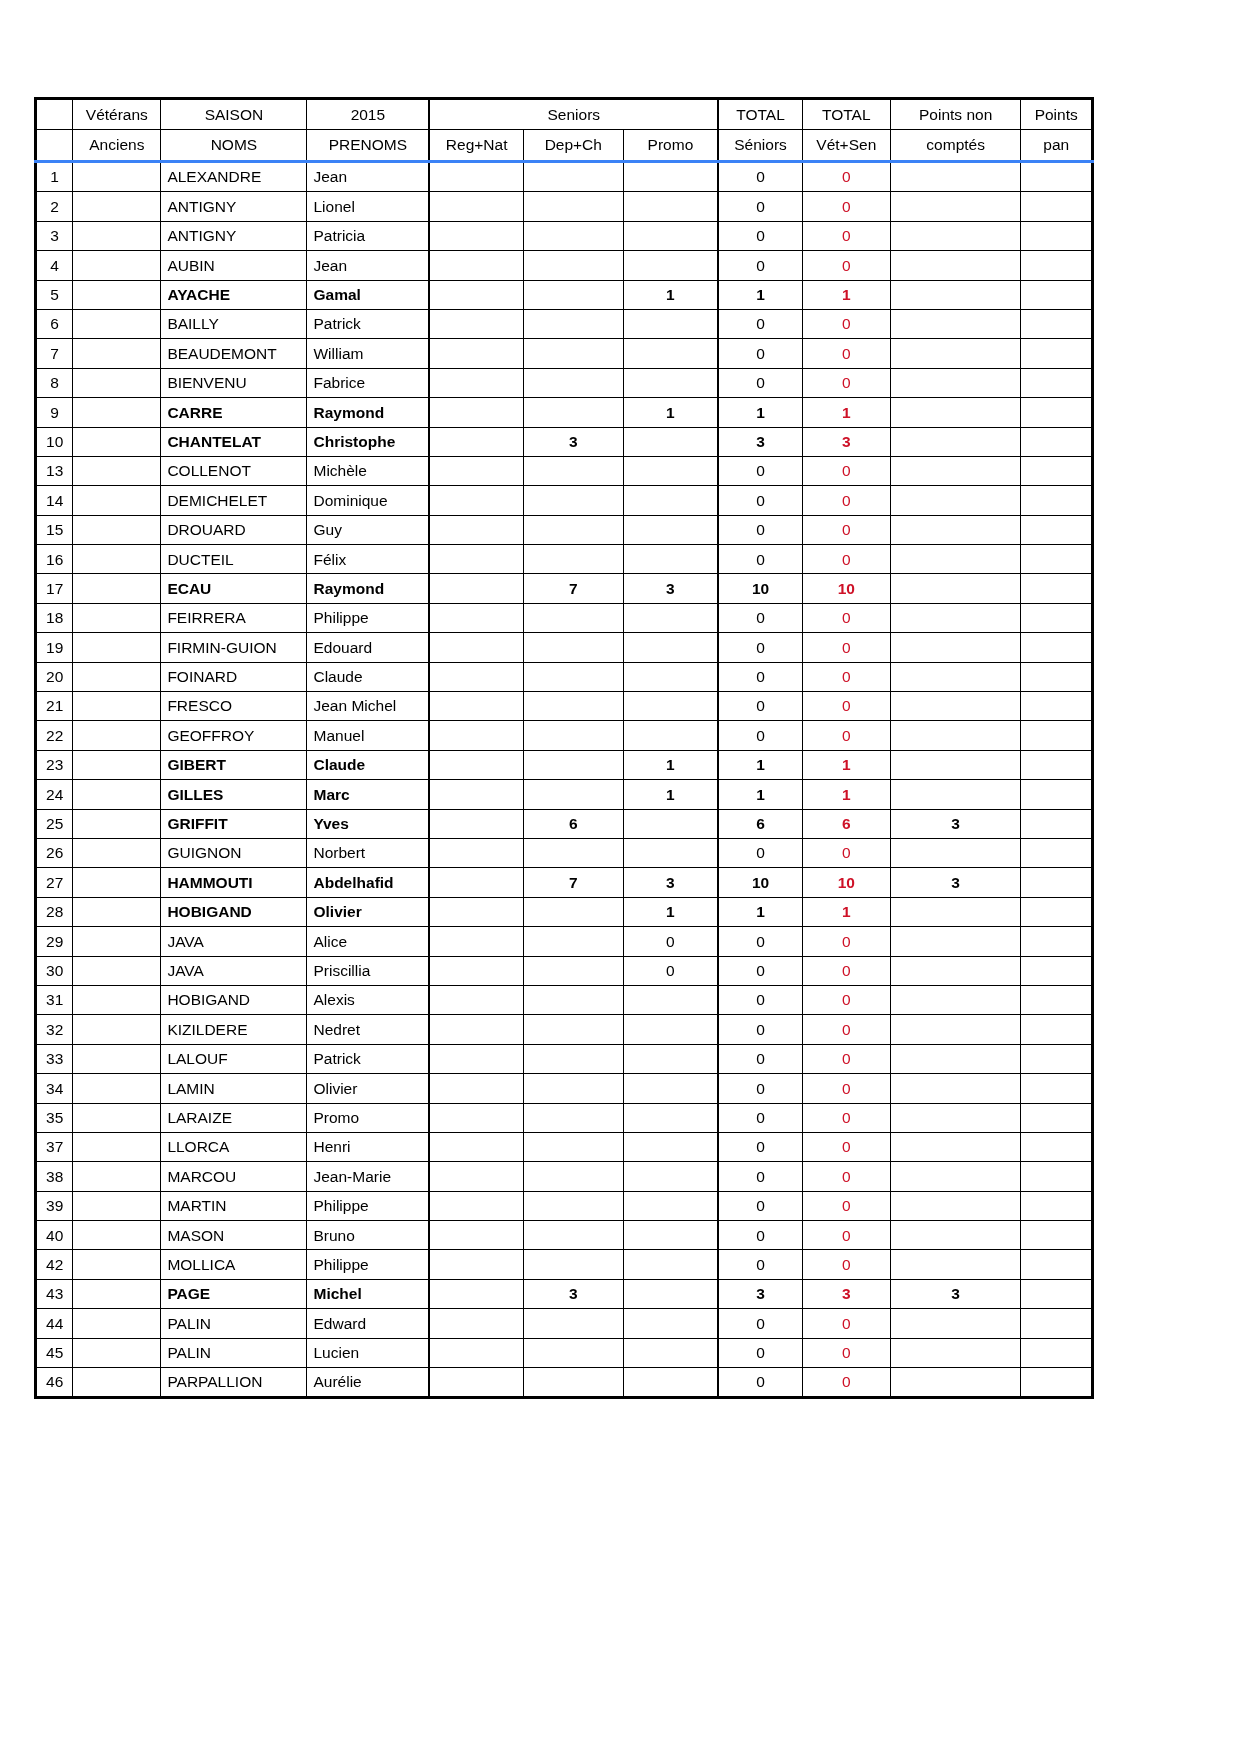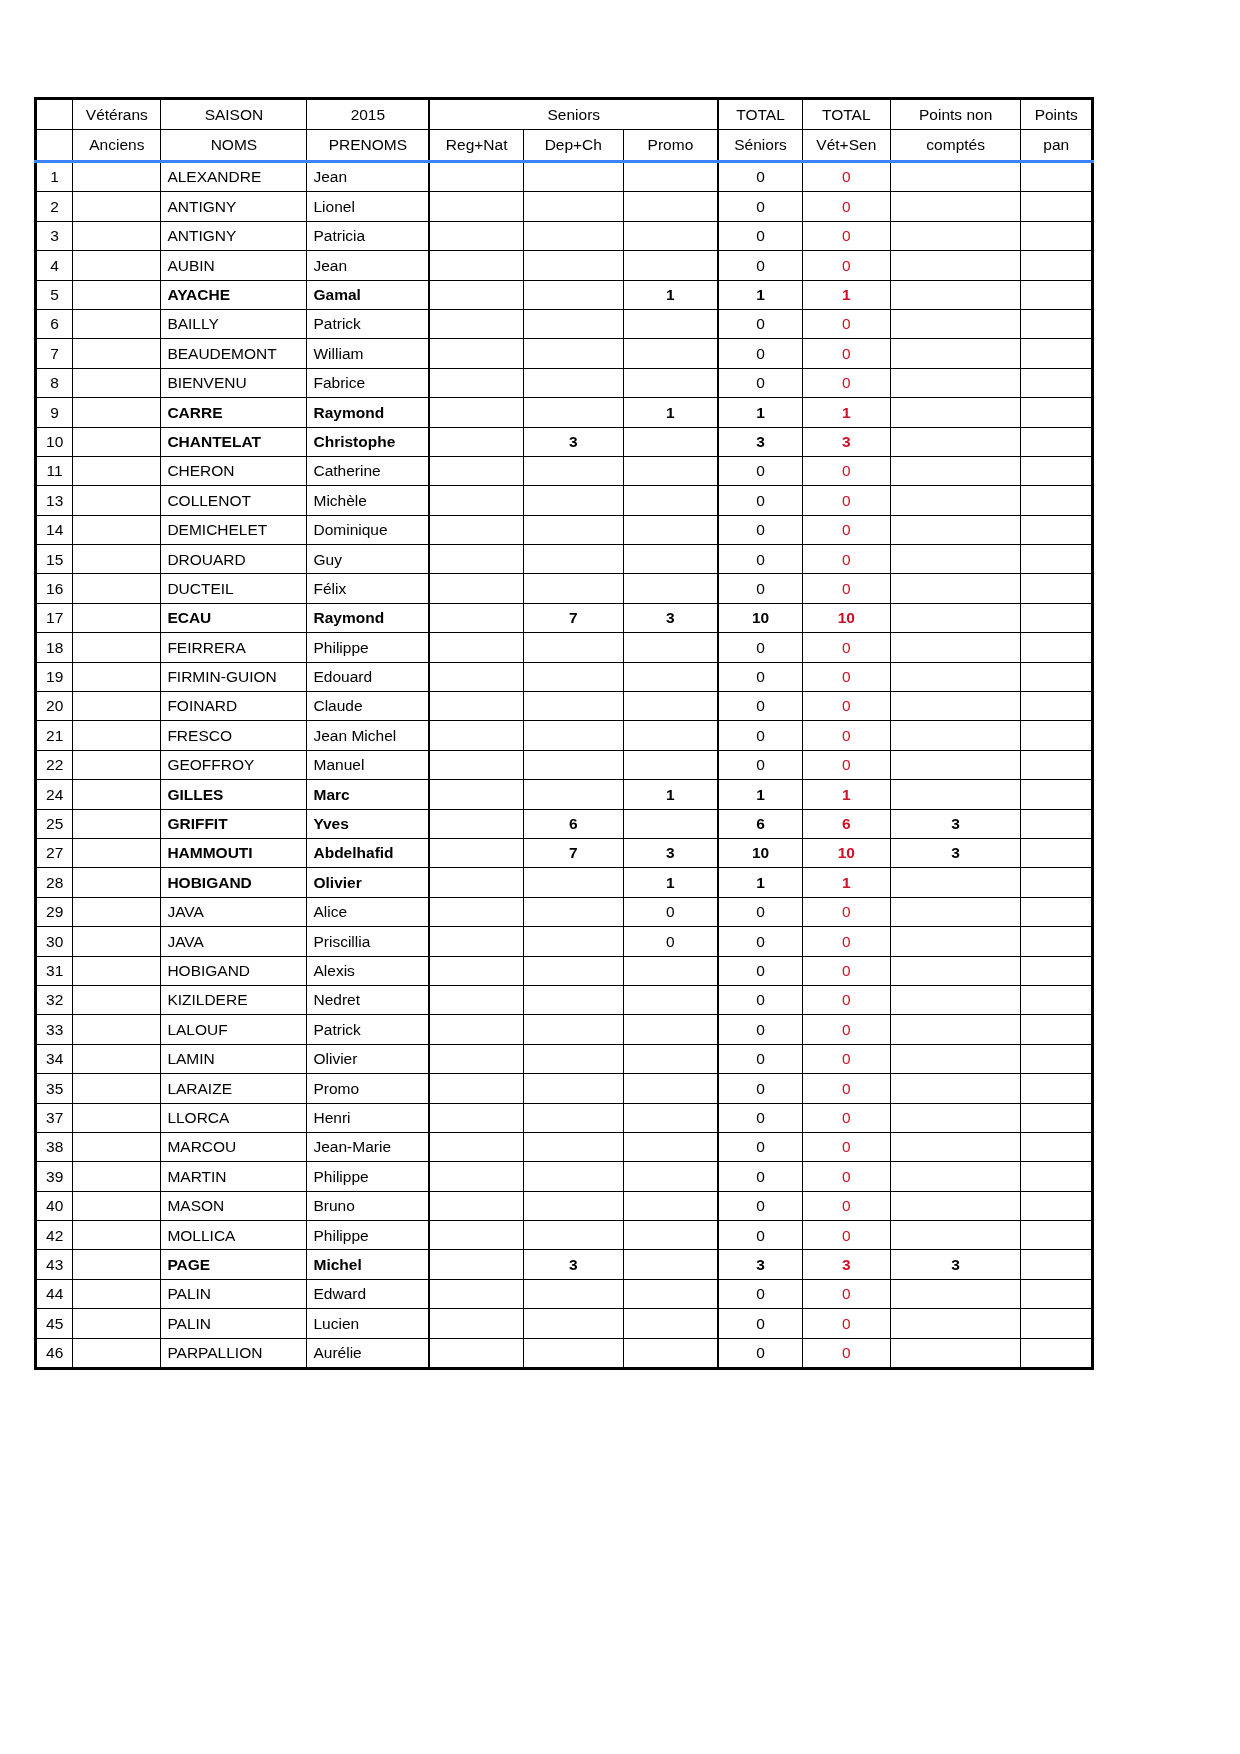--- a/index.html
+++ b/index.html
@@ -247,33 +247,20 @@
             <td class="txt">Christophe</td>
             <td class="num sep-left"></td>
             <td class="num">3</td>
             <td class="num"></td>
             <td class="num sep-left">3</td>
             <td class="red">3</td>
             <td class="num"></td>
             <td class="num"></td>
           </tr>
           <tr>
-            <td class="idx">11</td>
-            <td class="num"></td>
-            <td class="txt">CHERON</td>
-            <td class="txt">Catherine</td>
-            <td class="num sep-left"></td>
-            <td class="num"></td>
-            <td class="num"></td>
-            <td class="num sep-left">0</td>
-            <td class="red">0</td>
-            <td class="num"></td>
-            <td class="num"></td>
-          </tr>
-          <tr>
             <td class="idx">13</td>
             <td class="num"></td>
             <td class="txt">COLLENOT</td>
             <td class="txt">Michèle</td>
             <td class="num sep-left"></td>
             <td class="num"></td>
             <td class="num"></td>
             <td class="num sep-left">0</td>
             <td class="red">0</td>
             <td class="num"></td>
@@ -390,43 +377,69 @@
             <td class="txt">Manuel</td>
             <td class="num sep-left"></td>
             <td class="num"></td>
             <td class="num"></td>
             <td class="num sep-left">0</td>
             <td class="red">0</td>
             <td class="num"></td>
             <td class="num"></td>
           </tr>
           <tr class="bold">
-            <td class="idx">24</td>
-            <td class="num"></td>
-            <td class="txt">GILLES</td>
-            <td class="txt">Marc</td>
+            <td class="idx">23</td>
+            <td class="num"></td>
+            <td class="txt">GIBERT</td>
+            <td class="txt">Claude</td>
             <td class="num sep-left"></td>
             <td class="num"></td>
             <td class="num">1</td>
             <td class="num sep-left">1</td>
             <td class="red">1</td>
             <td class="num"></td>
             <td class="num"></td>
           </tr>
           <tr class="bold">
+            <td class="idx">24</td>
+            <td class="num"></td>
+            <td class="txt">GILLES</td>
+            <td class="txt">Marc</td>
+            <td class="num sep-left"></td>
+            <td class="num"></td>
+            <td class="num">1</td>
+            <td class="num sep-left">1</td>
+            <td class="red">1</td>
+            <td class="num"></td>
+            <td class="num"></td>
+          </tr>
+          <tr class="bold">
             <td class="idx">25</td>
             <td class="num"></td>
             <td class="txt">GRIFFIT</td>
             <td class="txt">Yves</td>
             <td class="num sep-left"></td>
             <td class="num">6</td>
             <td class="num"></td>
             <td class="num sep-left">6</td>
             <td class="red">6</td>
             <td class="num">3</td>
+            <td class="num"></td>
+          </tr>
+          <tr>
+            <td class="idx">26</td>
+            <td class="num"></td>
+            <td class="txt">GUIGNON</td>
+            <td class="txt">Norbert</td>
+            <td class="num sep-left"></td>
+            <td class="num"></td>
+            <td class="num"></td>
+            <td class="num sep-left">0</td>
+            <td class="red">0</td>
+            <td class="num"></td>
             <td class="num"></td>
           </tr>
           <tr class="bold">
             <td class="idx">27</td>
             <td class="num"></td>
             <td class="txt">HAMMOUTI</td>
             <td class="txt">Abdelhafid</td>
             <td class="num sep-left"></td>
             <td class="num">7</td>
             <td class="num">3</td>

